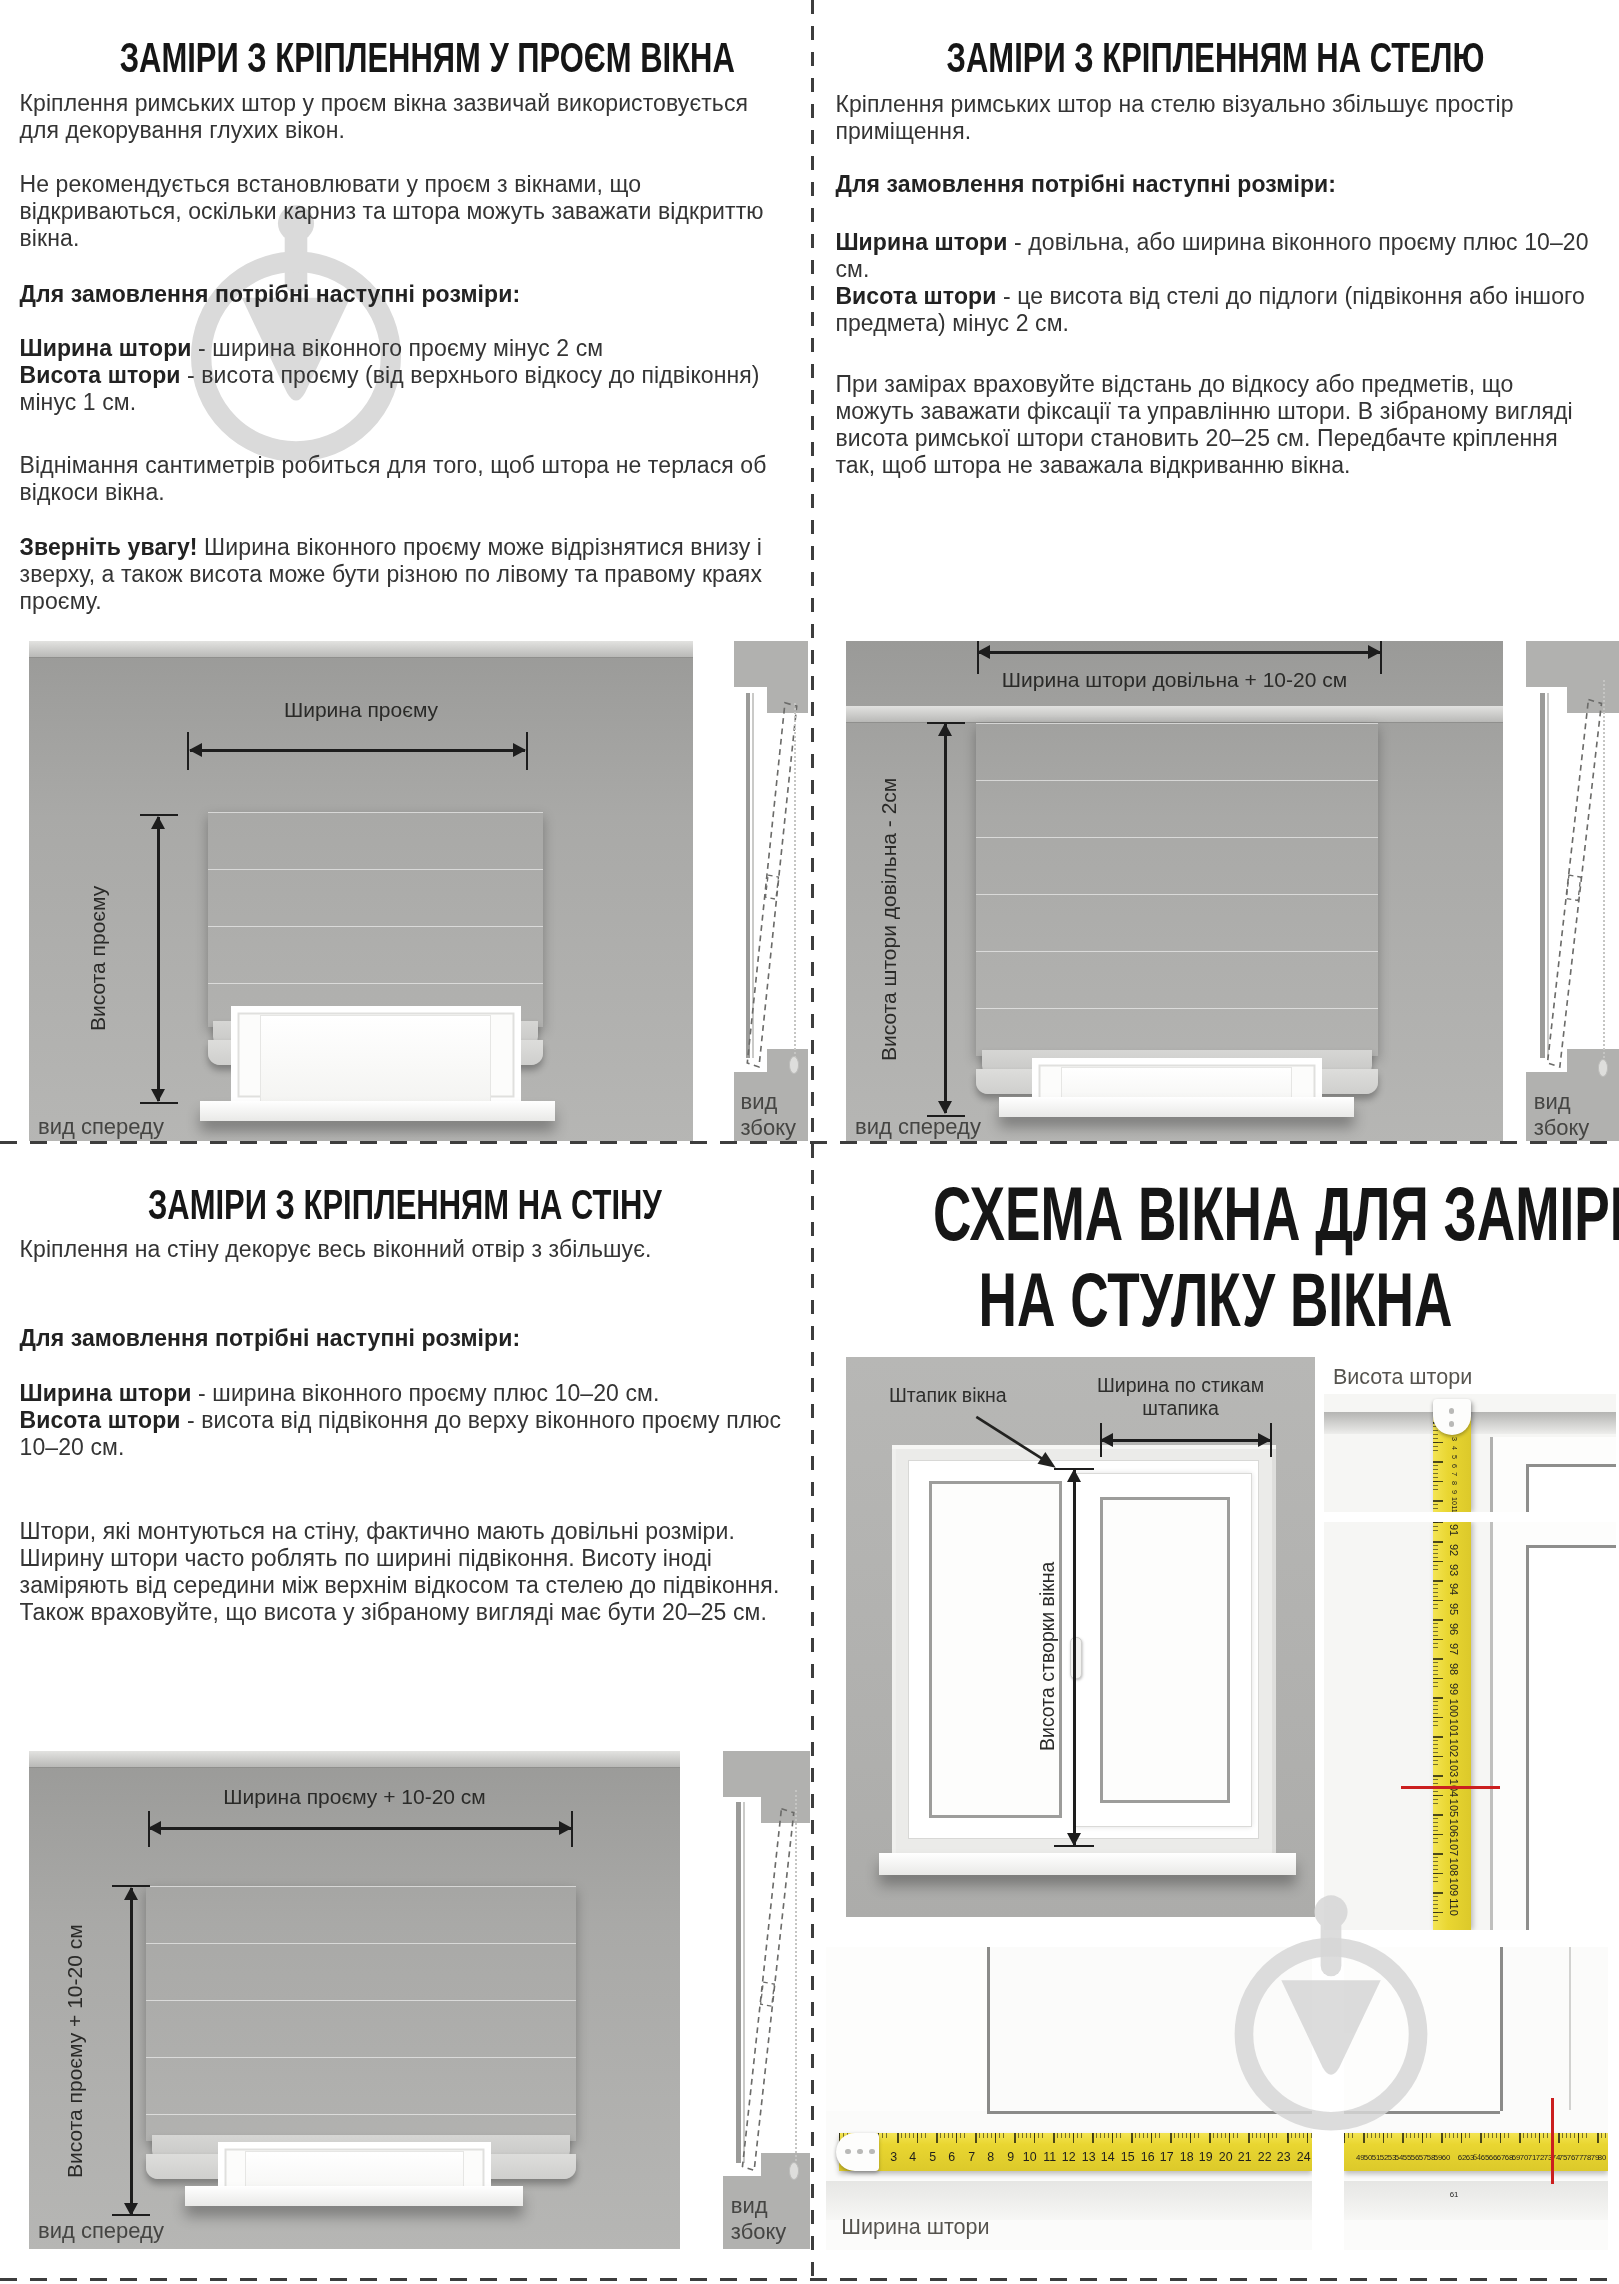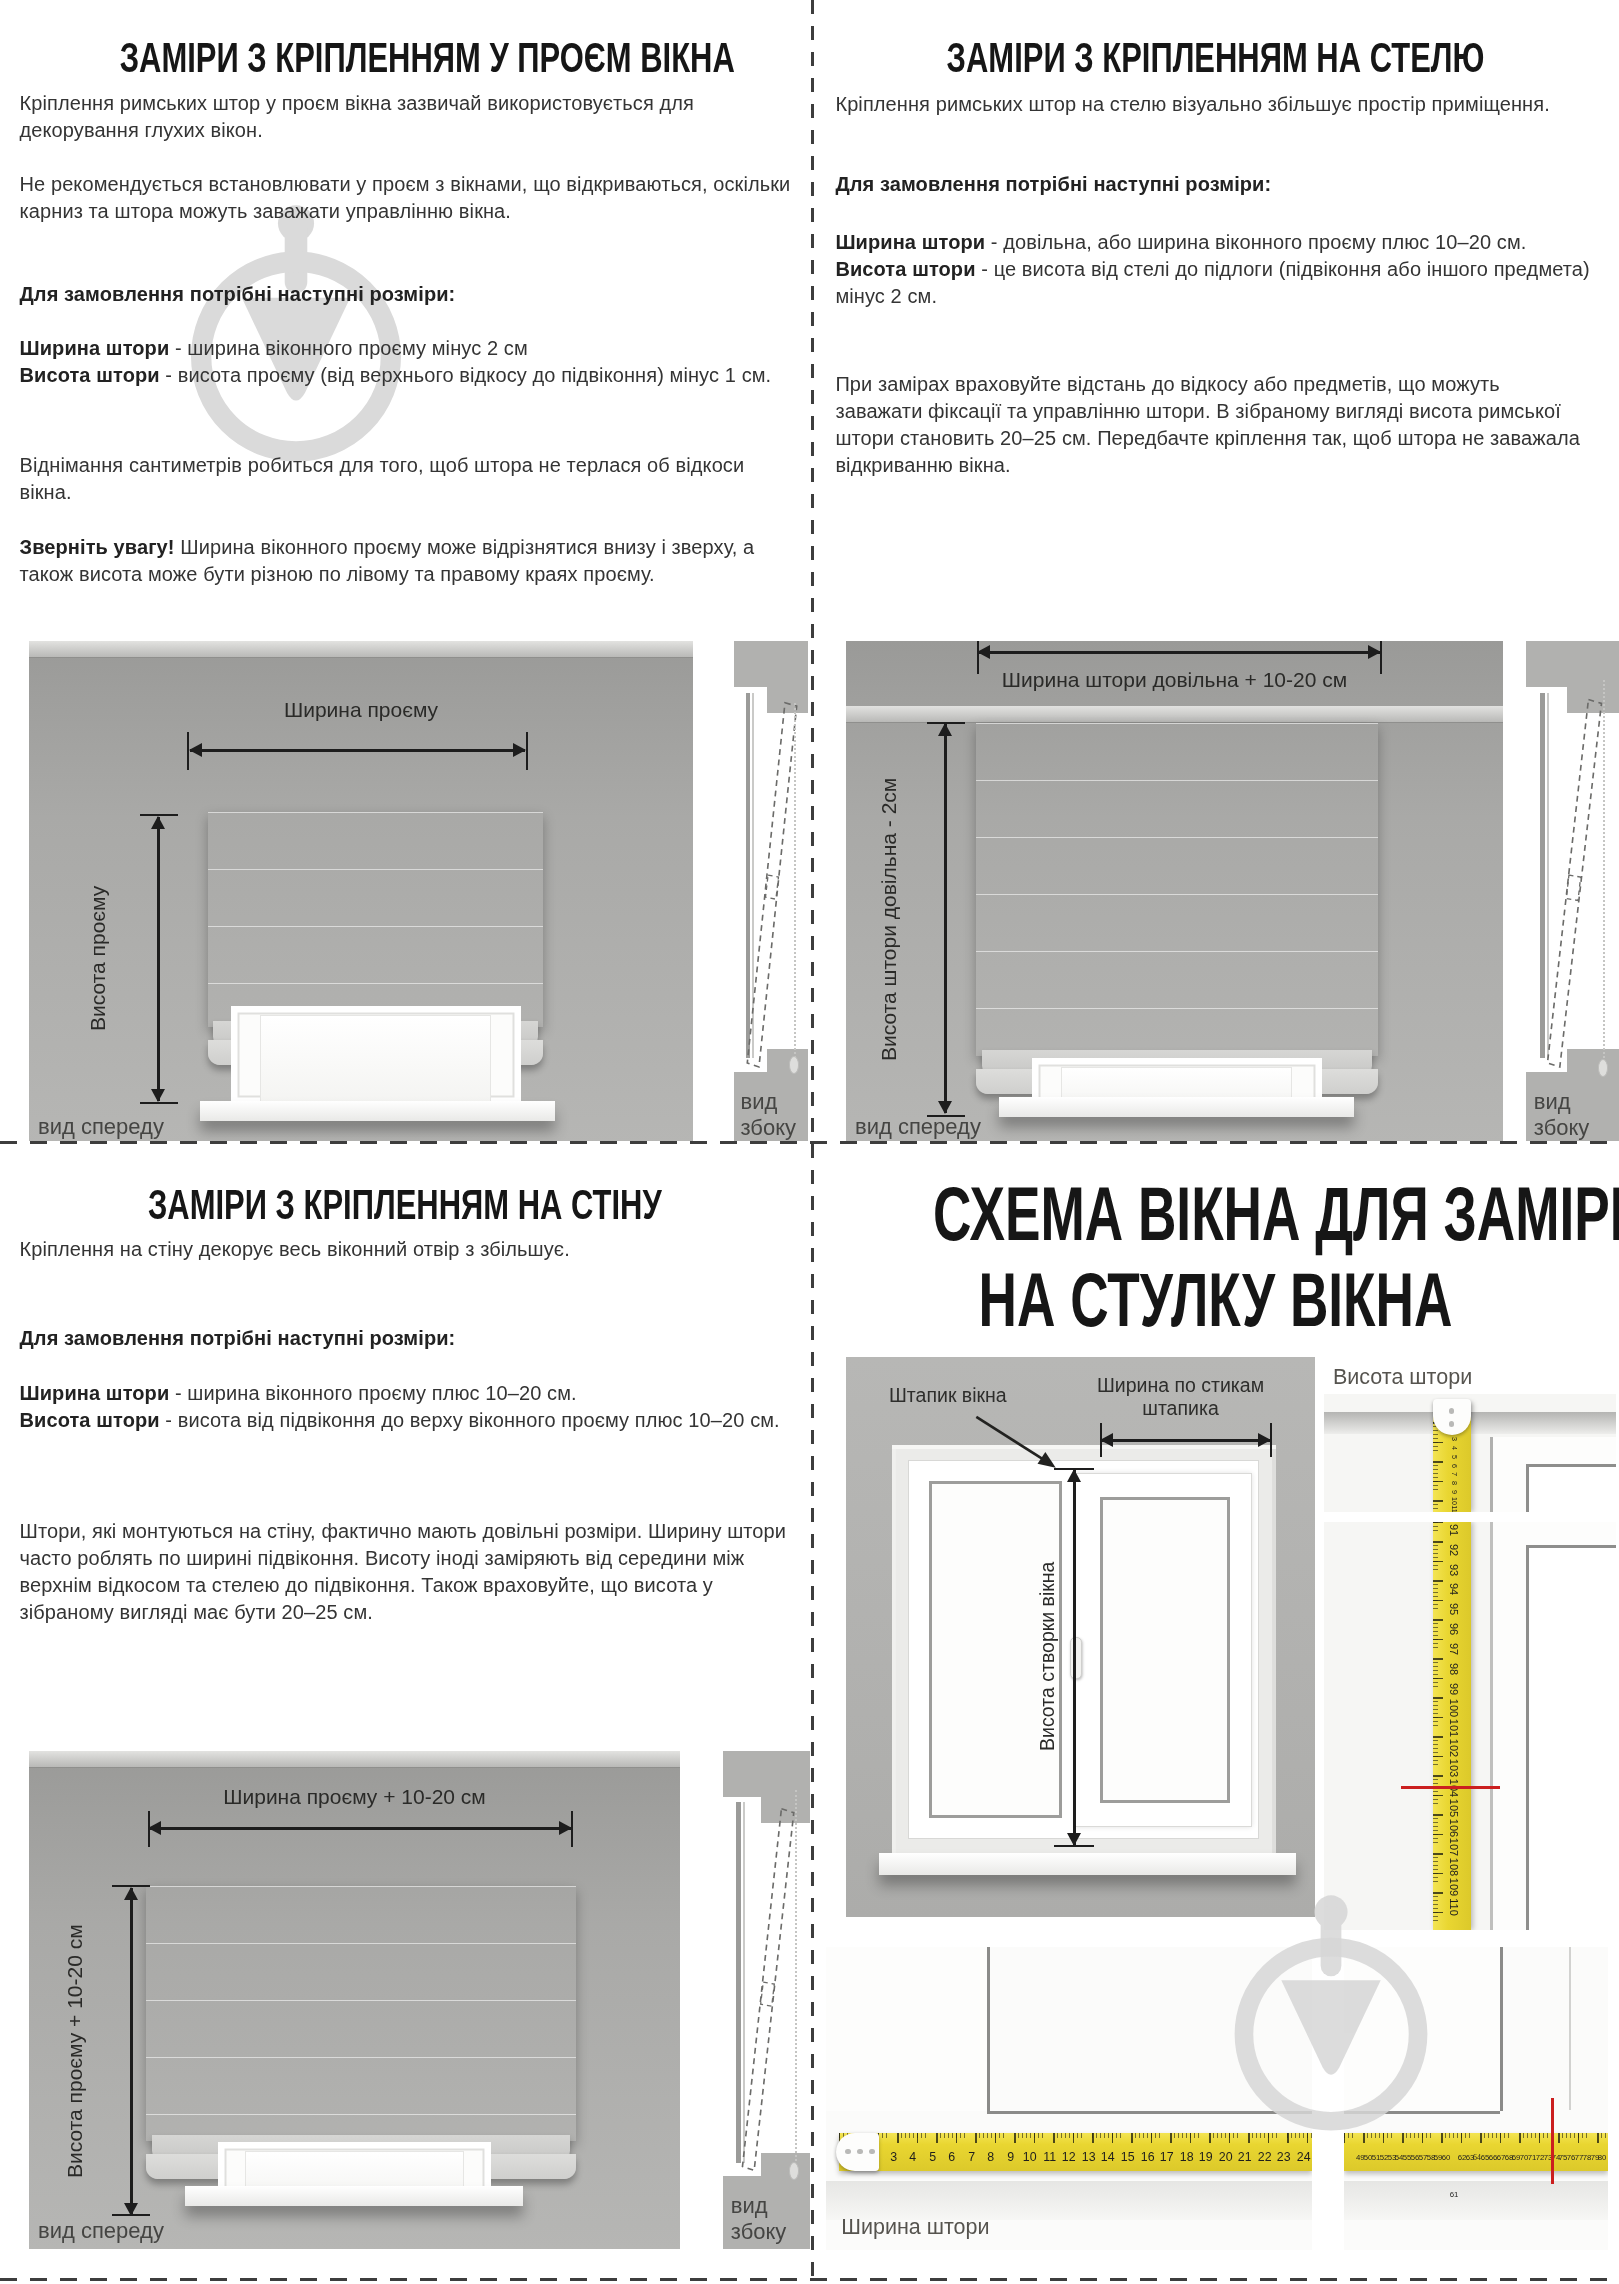--- a/index.html
+++ b/index.html
@@ -21,21 +21,21 @@
   #q-tr { left:812px; top:0;     width:807px; height:1141px; }
   #q-bl { left:0;     top:1144px; width:810px; height:1140px; }
   #q-br { left:812px; top:1144px; width:807px; height:1140px; }
 
   .qtitle-row { position:absolute; left:0; right:0; text-align:center; z-index:4; }
   .qtitle { display:inline-block; font-weight:700; font-size:43px; color:#161616;
             transform:scaleX(.72); white-space:nowrap; letter-spacing:0; }
   .qtitle-big { display:block; font-weight:700; font-size:76px; line-height:86px; color:#161616;
             transform:scaleX(.70); white-space:nowrap; }
 
-  .para { position:absolute; left:19.5px; width:771px; font-size:20px; line-height:27px;
+  .para { position:absolute; left:19.5px; width:771px; font-size:23px; line-height:27px;
           color:#343434; z-index:3; letter-spacing:0.1px; }
   #q-tr .para, #q-br .para { left:23.4px; width:755px; }
   .para b { color:#222; }
 
   
   .wm { position:absolute; pointer-events:none; }
 
   
   .fv { position:absolute; background:linear-gradient(180deg,#9a9a98 0%,#a9a9a7 35%,#b6b6b4 100%);
         overflow:hidden; z-index:1; }
@@ -141,21 +141,21 @@
         </g>
         <circle cx="50" cy="72" r="42" fill="none" stroke="#dadada" stroke-width="9"></circle>
       </svg>
     </div>
 
     <div class="qtitle-row" style="top:33px">
       <div class="qtitle">ЗАМІРИ З КРІПЛЕННЯМ У ПРОЄМ ВІКНА</div>
     </div>
 
     <div class="para" style="top:90px"><span>Кріплення римських штор у проєм вікна зазвичай використовується для декорування глухих вікон.</span></div>
-    <div class="para" style="top:171px"><span>Не рекомендується встановлювати у проєм з вікнами, що відкриваються, оскільки карниз та штора можуть заважати управлінню вікна.</span></div>
+    <div class="para" style="top:171px"><span>Не рекомендується встановлювати у проєм з вікнами, що відкриваються, оскільки карниз та штора можуть заважати відкриттю вікна.</span></div>
     <div class="para" style="top:281px"><b>Для замовлення потрібні наступні розміри:</b></div>
     <div class="para" style="top:335px">
       <div><b>Ширина штори</b><span> - ширина віконного проєму мінус 2 см</span></div>
       <div><b>Висота штори</b><span> - висота проєму (від верхнього відкосу до підвіконня) мінус 1 см.</span></div>
     </div>
     <div class="para" style="top:534px">
       <b>Зверніть увагу!</b><span> Ширина віконного проєму може відрізнятися внизу і зверху, а також висота може бути різною по лівому та правому краях проєму.</span></div>
     <div class="para" style="top:452px"><span>Віднімання сантиметрів робиться для того, щоб штора не терлася об відкоси вікна.</span></div>
 
     <div class="fv" style="left:29px; top:641px; width:664px; height:504px">

